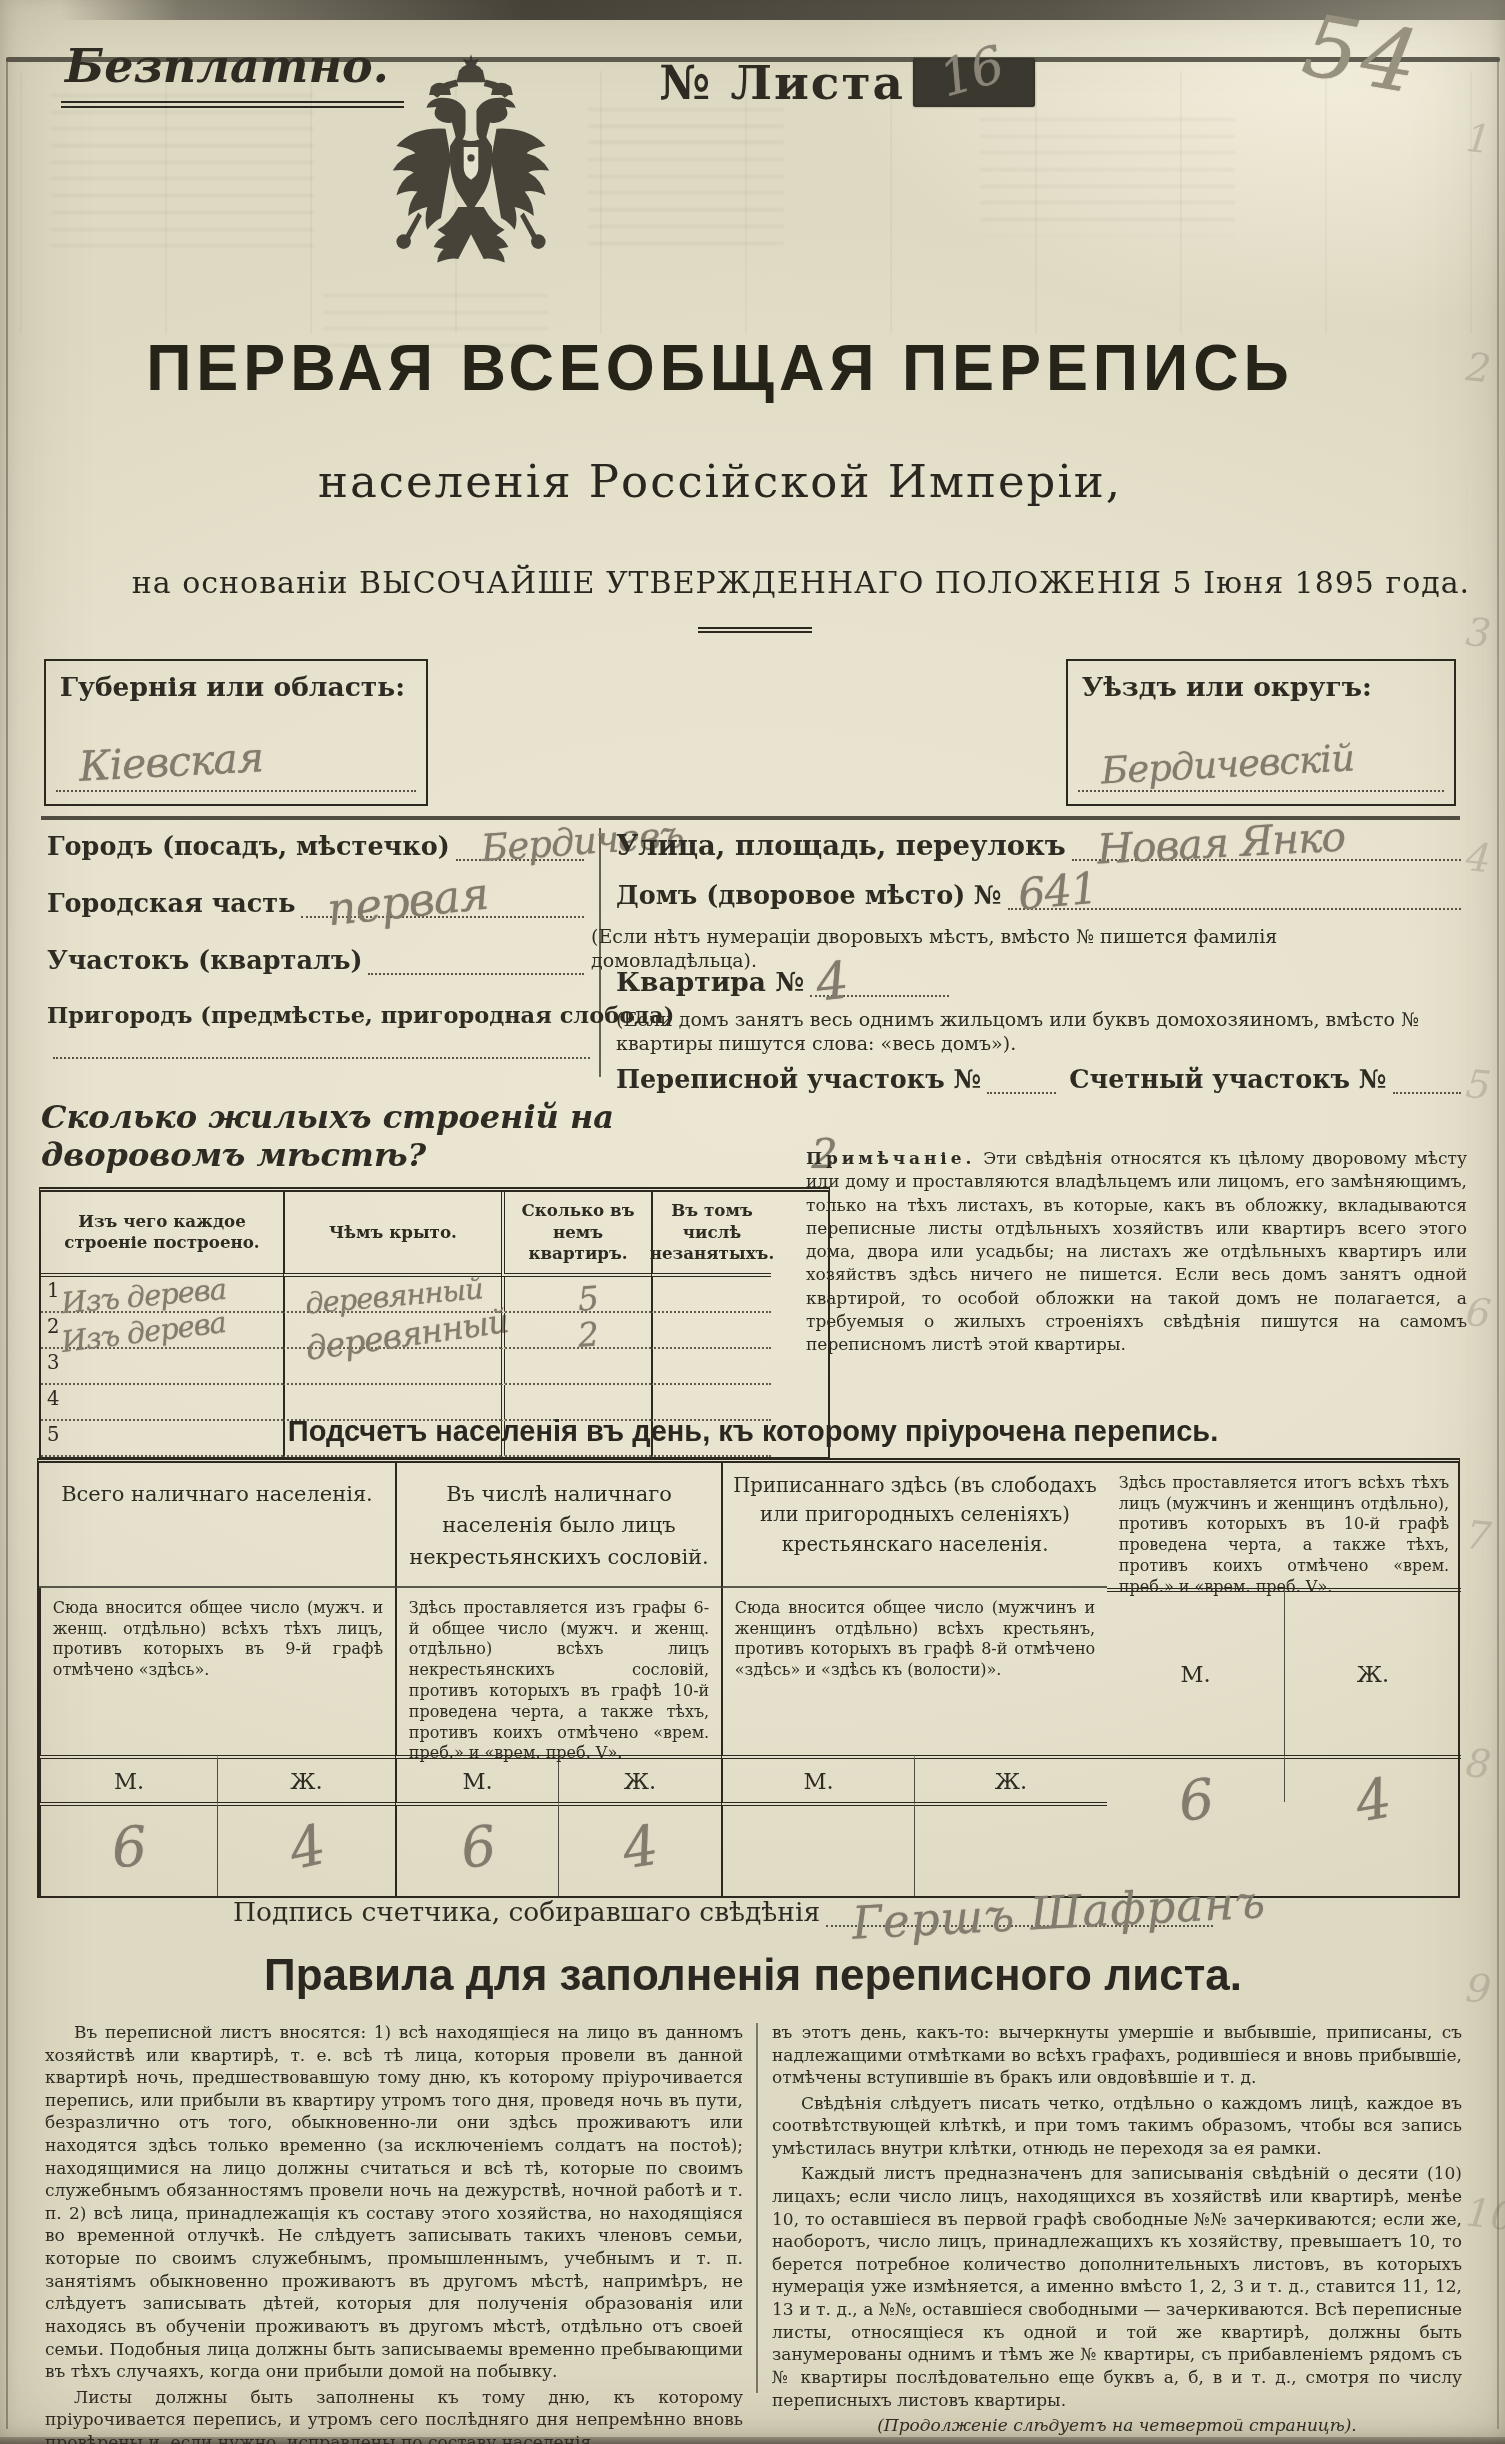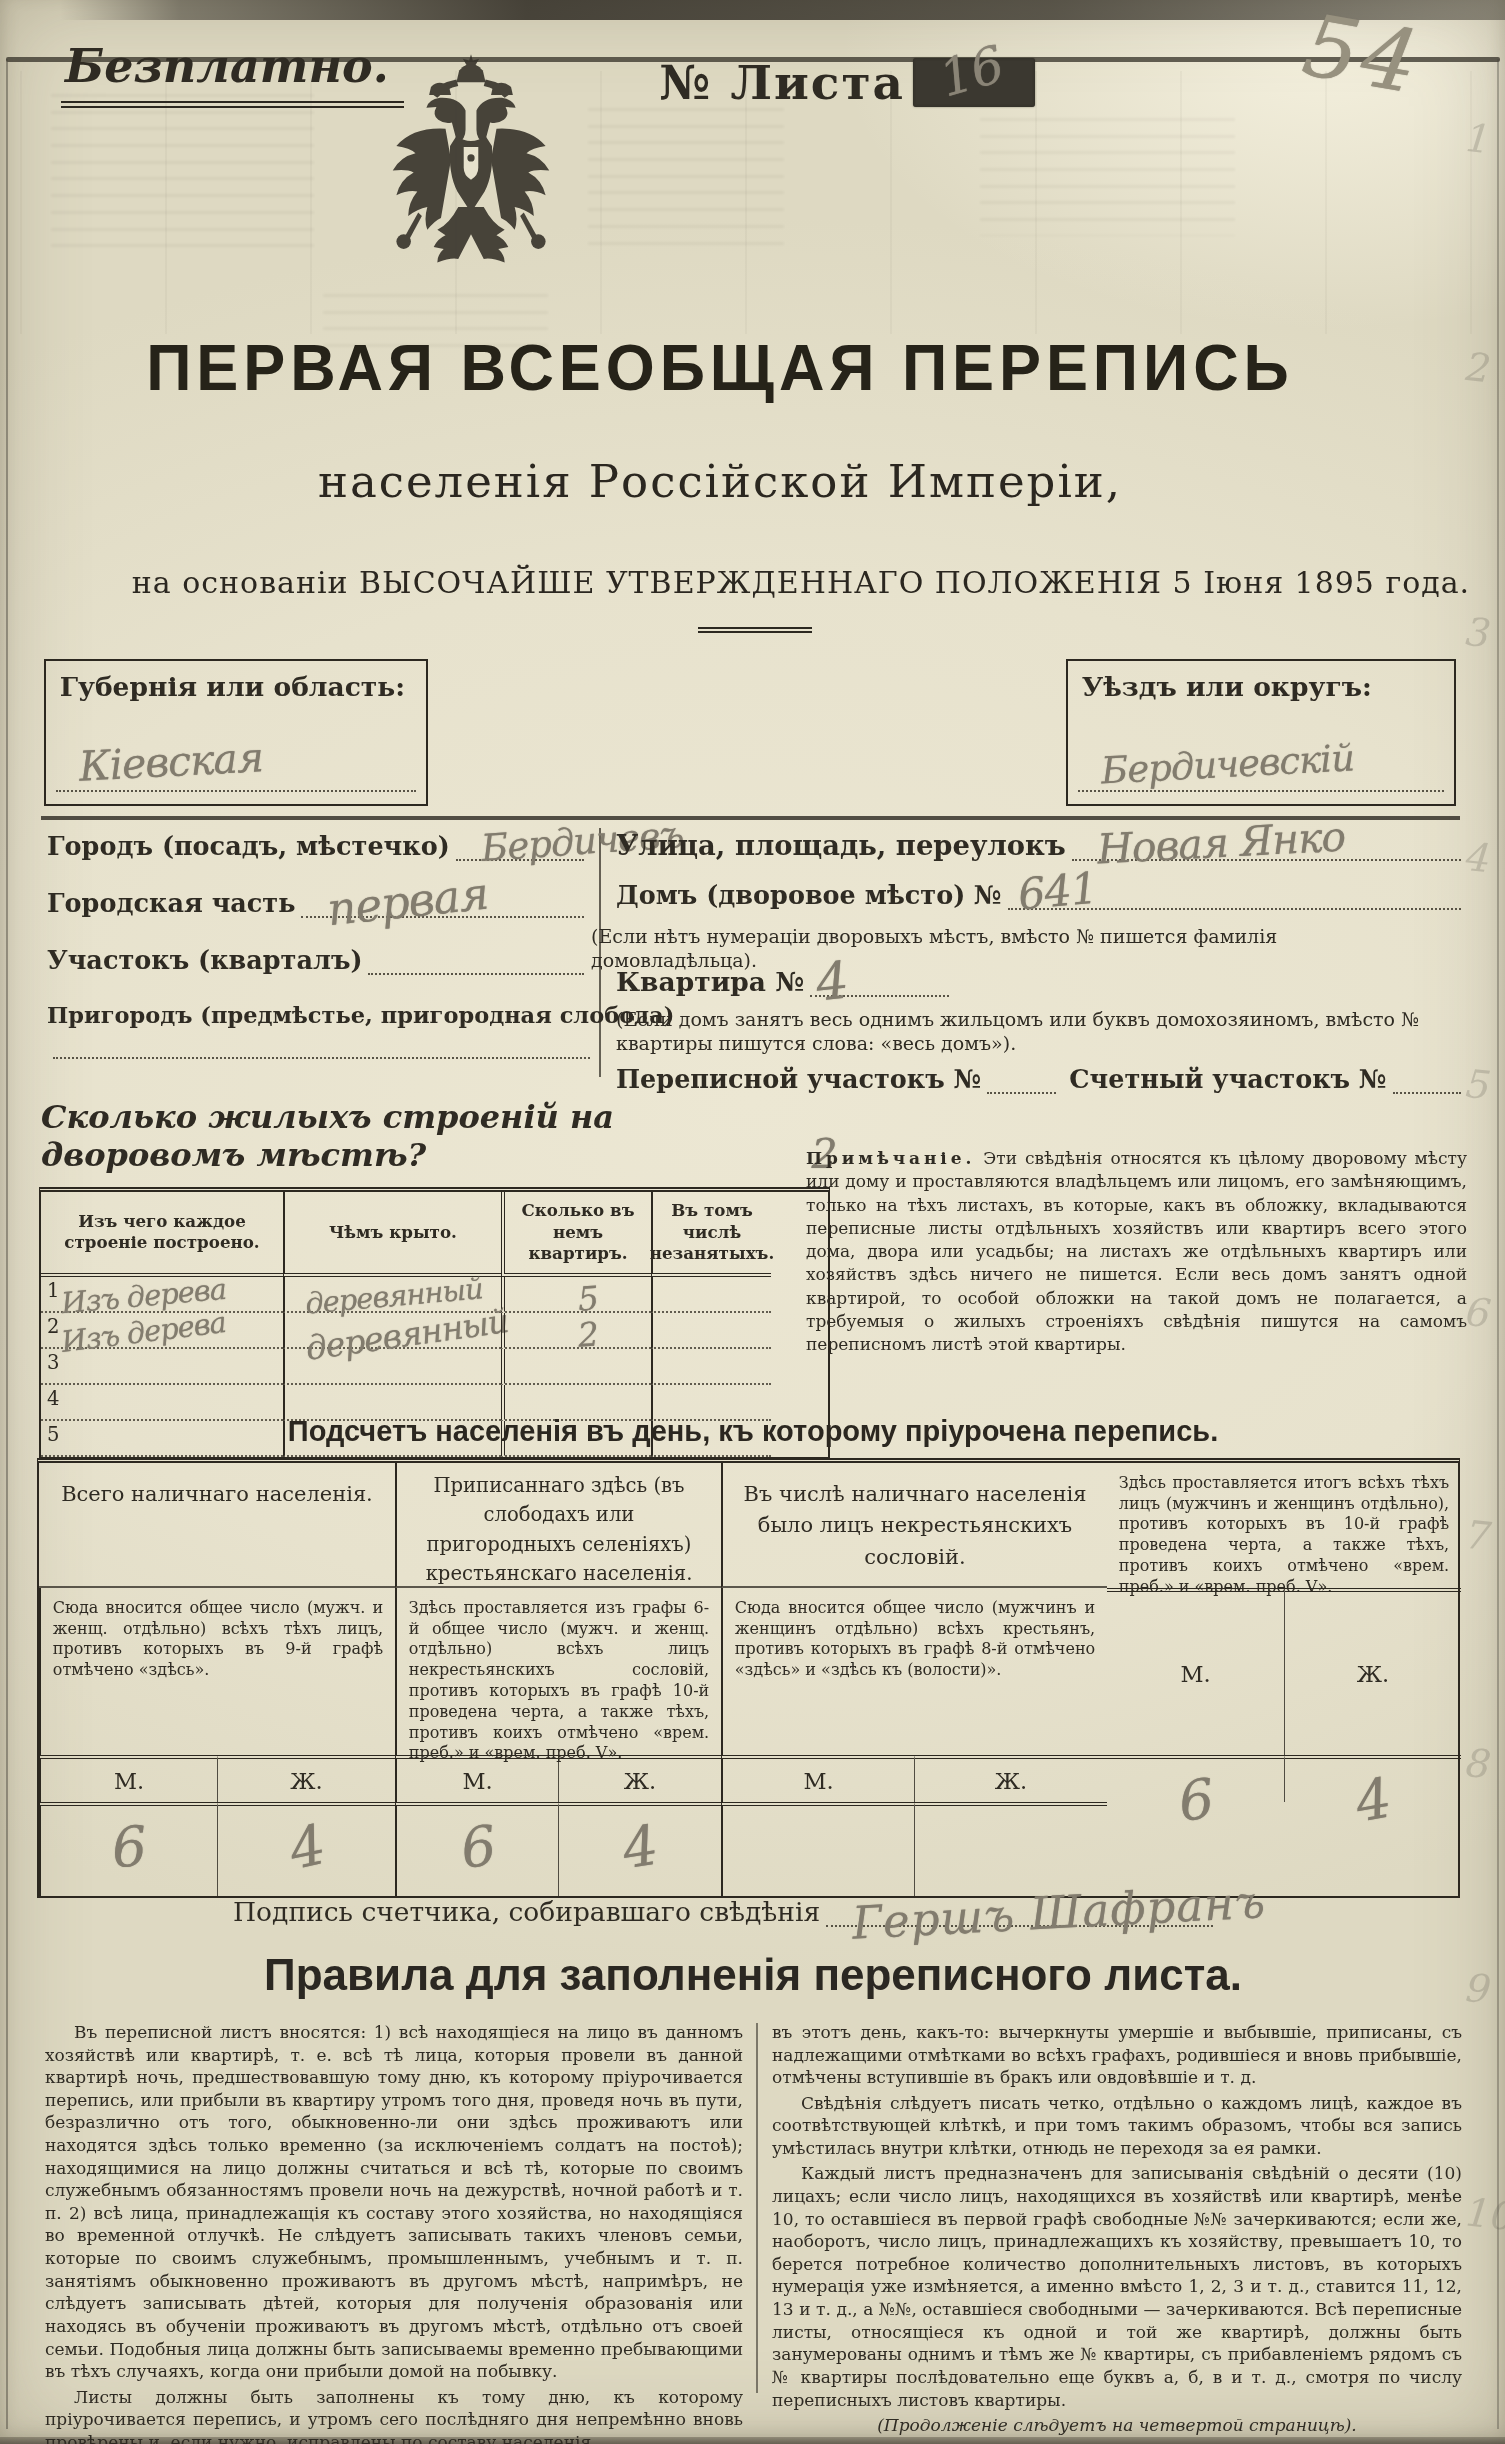--- a/index.html
+++ b/index.html
@@ -317,22 +317,22 @@
 
   <div class="abs sidenote">
     <span class="nlabel">Примѣчаніе.</span>
     <span>Эти свѣдѣнія относятся къ цѣлому дворовому мѣсту или дому и проставляются владѣльцемъ или лицомъ, его замѣняющимъ, только на тѣхъ листахъ, въ которые, какъ въ обложку, вкладываются переписные листы отдѣльныхъ хозяйствъ или квартиръ всего этого дома, двора или усадьбы; на листахъ же отдѣльныхъ квартиръ или хозяйствъ здѣсь ничего не пишется. Если весь домъ занятъ одной квартирой, то особой обложки на такой домъ не полагается, а требуемыя о жилыхъ строеніяхъ свѣдѣнія пишутся на самомъ переписномъ листѣ этой квартиры.</span>
   </div>
 
   <div class="abs cheading">Подсчетъ населенія въ день, къ которому пріурочена перепись.</div>
 
   <div class="abs ctable">
     <div class="ccell gtitle span2">Всего наличнаго населенія.</div>
+    <div class="ccell gtitle span2 gsep">Въ числѣ наличнаго населенія было лицъ некрестьянскихъ сословій.</div>
     <div class="ccell gtitle span2 gsep" style="font-size:19.6px;padding-top:7.8px;">Приписаннаго здѣсь (въ слободахъ или пригородныхъ селеніяхъ) крестьянскаго населенія.</div>
-    <div class="ccell gtitle span2 gsep">Въ числѣ наличнаго населенія было лицъ некрестьянскихъ сословій.</div>
 
     <div class="ccell gdesc span2">Здѣсь проставляется итогъ всѣхъ тѣхъ лицъ (мужчинъ и женщинъ отдѣльно), противъ которыхъ въ 10-й графѣ проведена черта, а также тѣхъ, противъ коихъ отмѣчено «врем. преб.» и «врем. преб. V».</div>
     <div class="ccell gdesc span2 gsep">Сюда вносится общее число (мужч. и женщ. отдѣльно) всѣхъ тѣхъ лицъ, противъ которыхъ въ 9-й графѣ отмѣчено «здѣсь».</div>
     <div class="ccell gdesc span2 gsep">Здѣсь проставляется изъ графы 6-й общее число (мужч. и женщ. отдѣльно) всѣхъ лицъ некрестьянскихъ сословій, противъ которыхъ въ графѣ 10-й проведена черта, а также тѣхъ, противъ коихъ отмѣчено «врем. преб.» и «врем. преб. V».</div>
     <div class="ccell gdesc span2 gsep">Сюда вносится общее число (мужчинъ и женщинъ отдѣльно) всѣхъ крестьянъ, противъ которыхъ въ графѣ 8-й отмѣчено «здѣсь» и «здѣсь къ (волости)».</div>
 
     <div class="ccell mf">М.</div>
     <div class="ccell mf msep">Ж.</div>
     <div class="ccell mf gsep">М.</div>
     <div class="ccell mf msep">Ж.</div>

